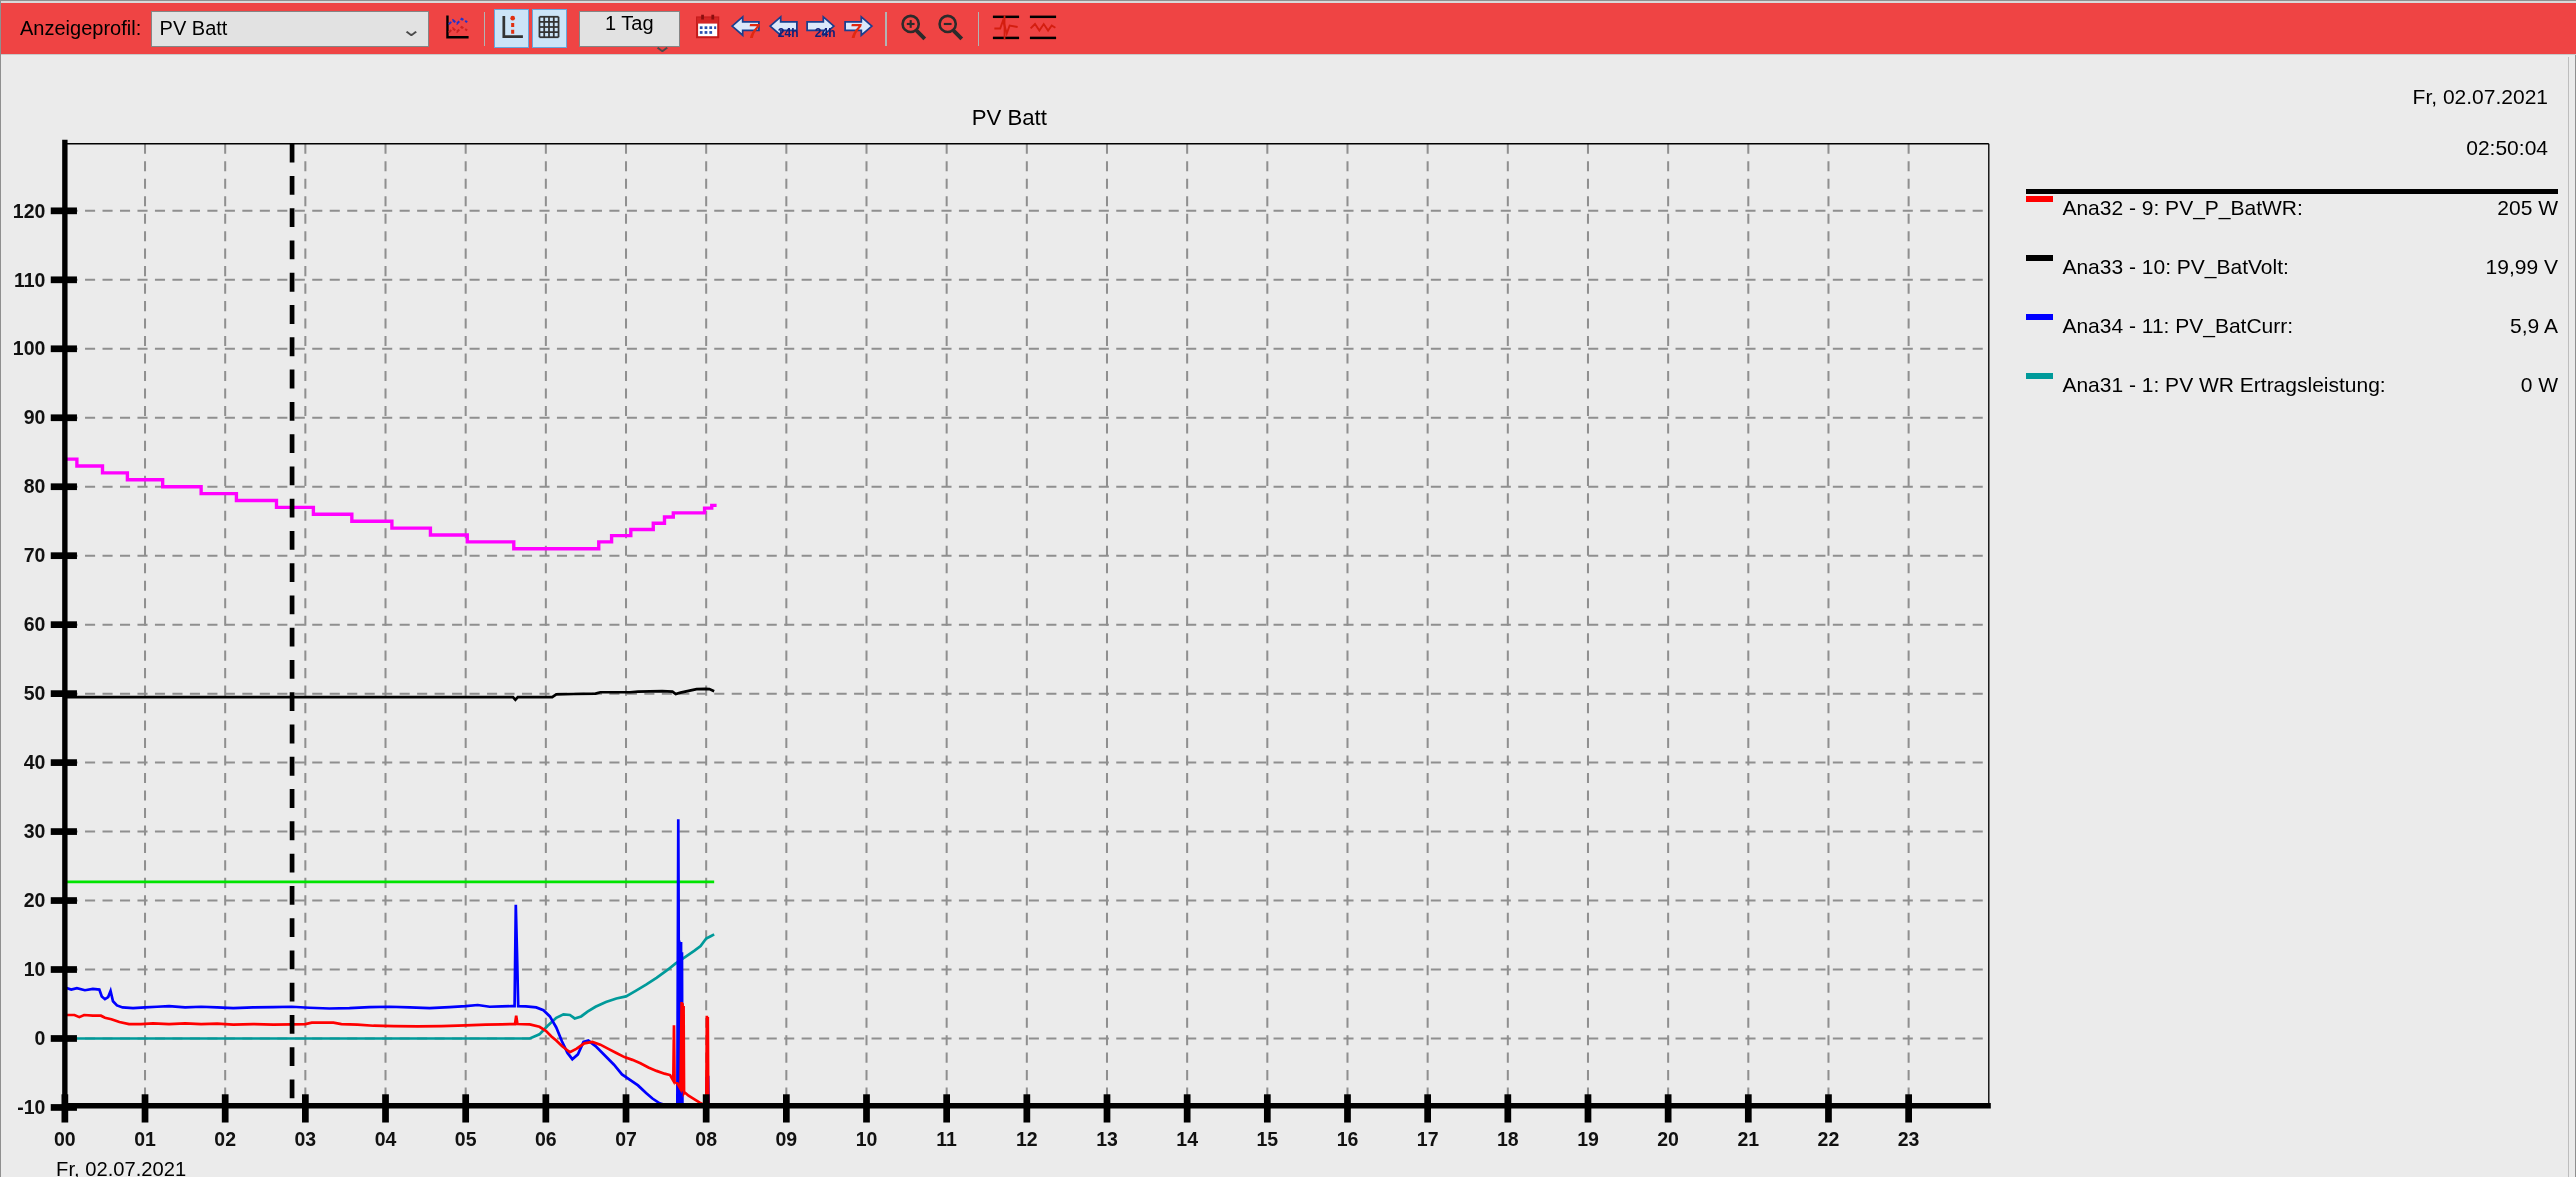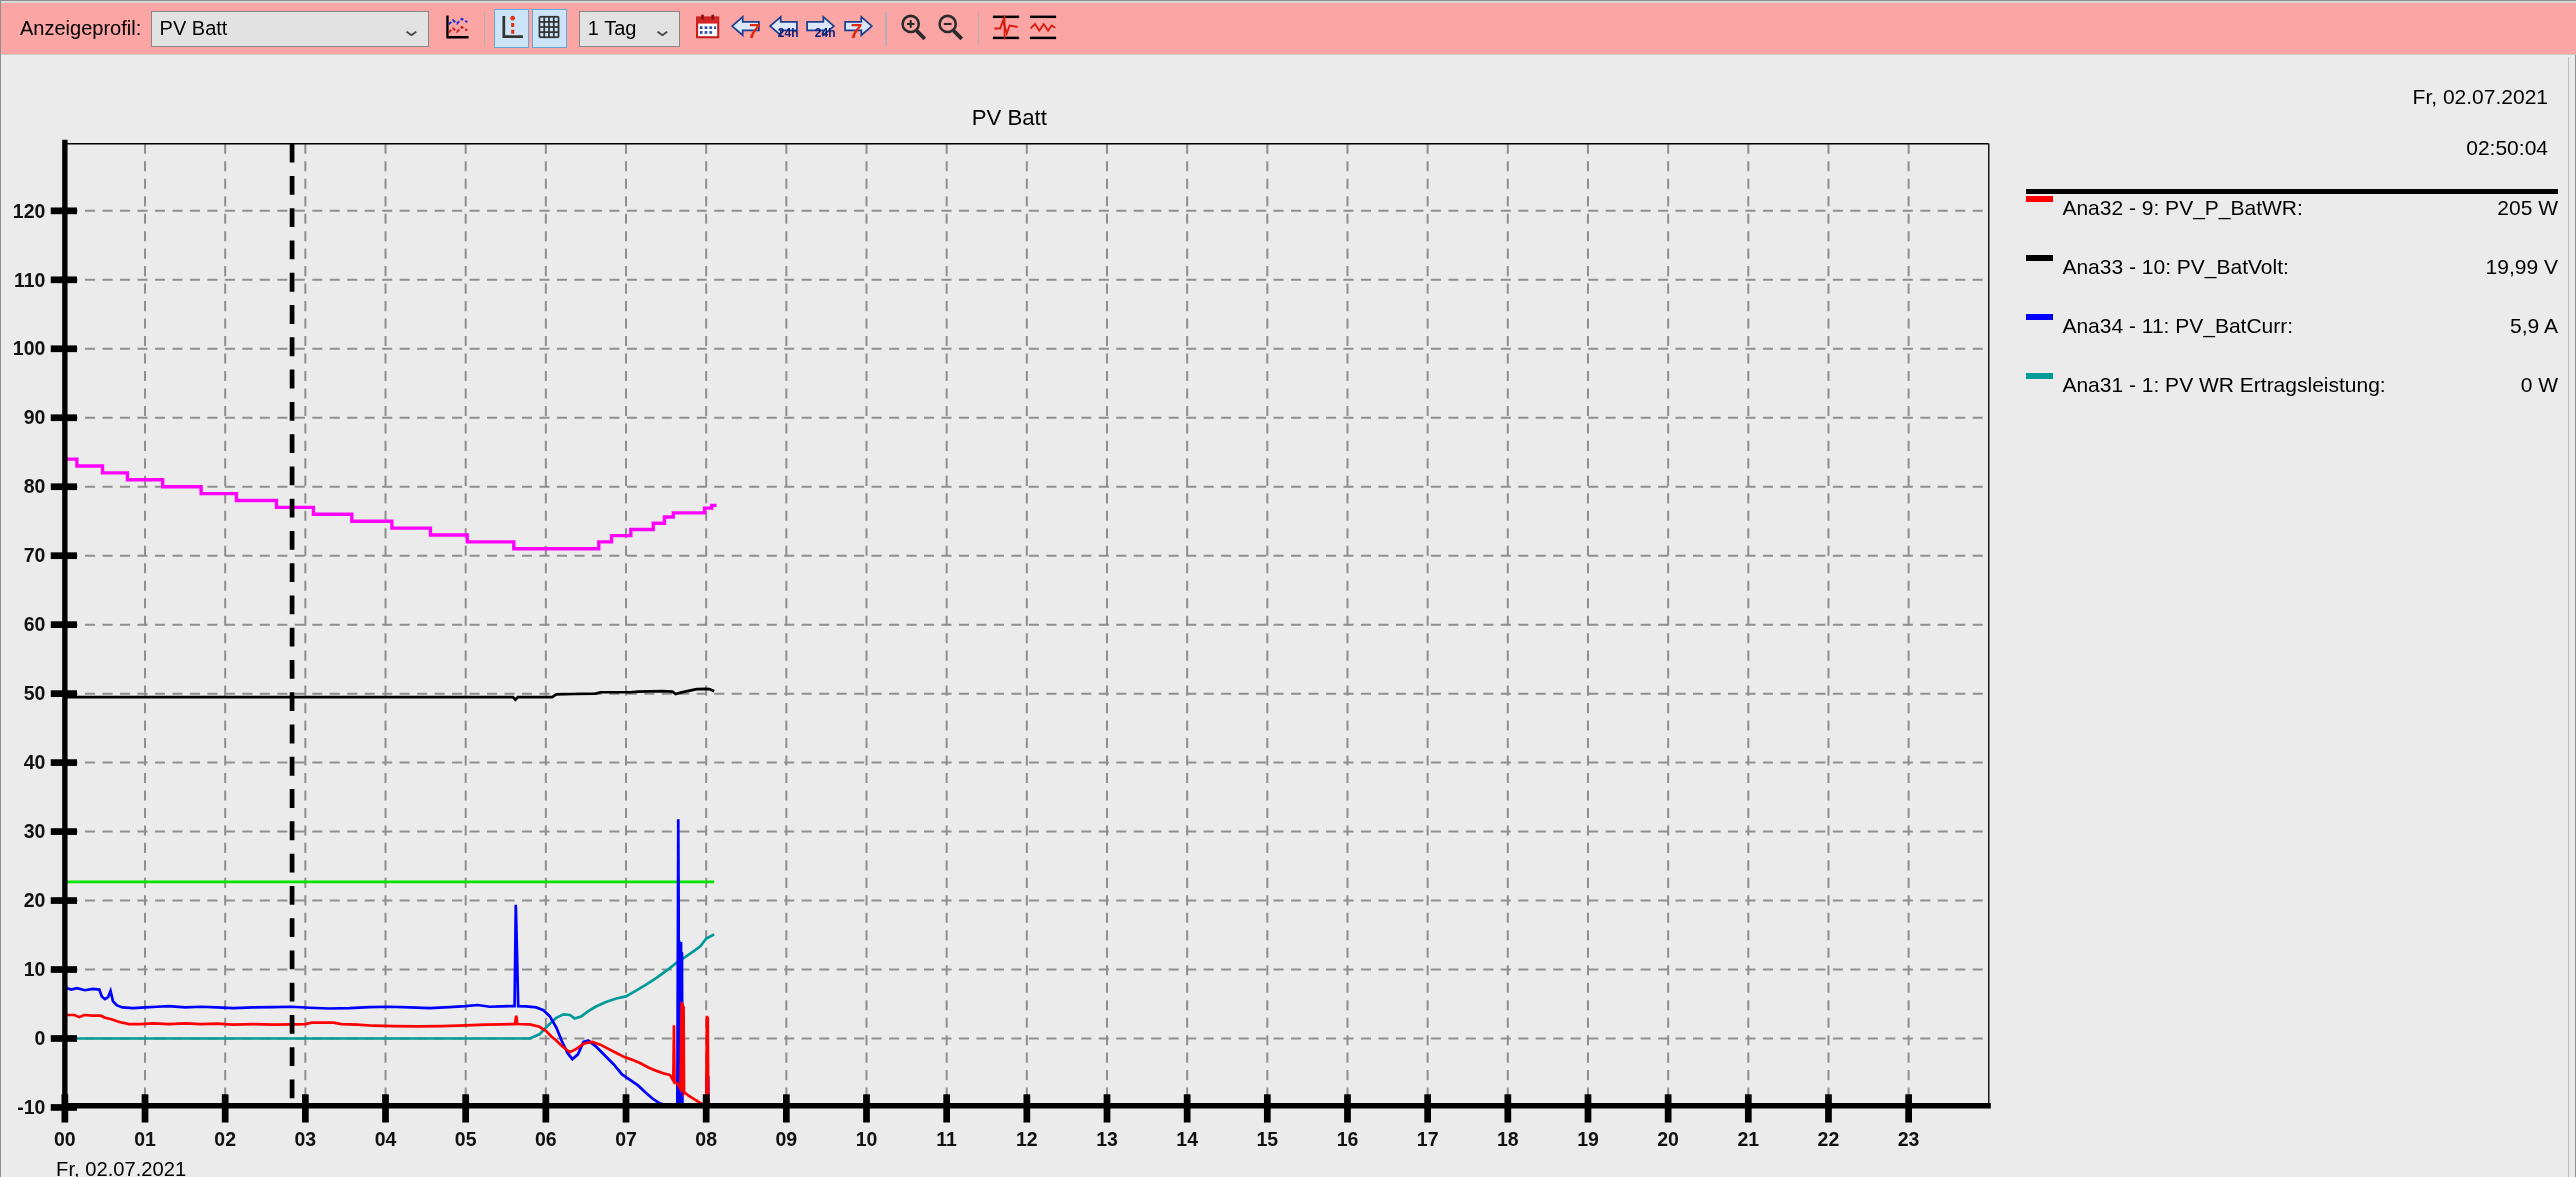--- a/index.html
+++ b/index.html
@@ -4,30 +4,30 @@
 <style>
   html,body{margin:0;padding:0;}
   body{
     width:2576px;height:1178px;position:relative;overflow:hidden;
     background:#ebebeb;font-family:"Liberation Sans",sans-serif;color:#000;
   }
   .window{position:absolute;inset:0;border:1.3px solid #8f8f8f;box-sizing:border-box;}
   
   .toolbar{
     position:absolute;left:0;top:0;width:2576px;height:54px;box-sizing:border-box;
-    background:#fca5a5;border-top:2.7px solid #d9d9d9;border-bottom:1.3px solid #c9c9c9;
+    background:#ef4444;border-top:2.7px solid #d9d9d9;border-bottom:1.3px solid #c9c9c9;
     display:flex;align-items:center;padding-left:19px;
   }
   .tb-label{font-size:20px;margin-right:9.4px;white-space:nowrap;}
   .combo{
     height:36px;background:#e2e2e2;border:1.3px solid #858585;box-sizing:border-box;
     display:flex;align-items:center;padding:0 8px;font-size:20px;cursor:default;
   }
   .combo-profile{width:278px;}
-  .combo-range{width:101px;margin-left:10.8px;}
+  .combo-range{width:101px;margin-left:10.8px;flex-direction:column;}
   .chev{margin-left:auto;color:#4a4a4a;font-size:20px;line-height:1;transform:scaleX(1.3);}
   .tb-btn{
     width:35px;height:39px;margin:0 1.3px;padding:0;border:none;background:transparent;
     display:flex;align-items:center;justify-content:center;
   }
   .tb-btn.toggled{background:#cce4f7;border:1.3px solid #66a7dc;box-sizing:border-box;}
   .tb-sep{width:1.3px;height:34px;background:#b3b3b3;margin:0 8px;flex:none;}
   .sp14{width:9.4px;flex:none;}
   
   .info-block{

